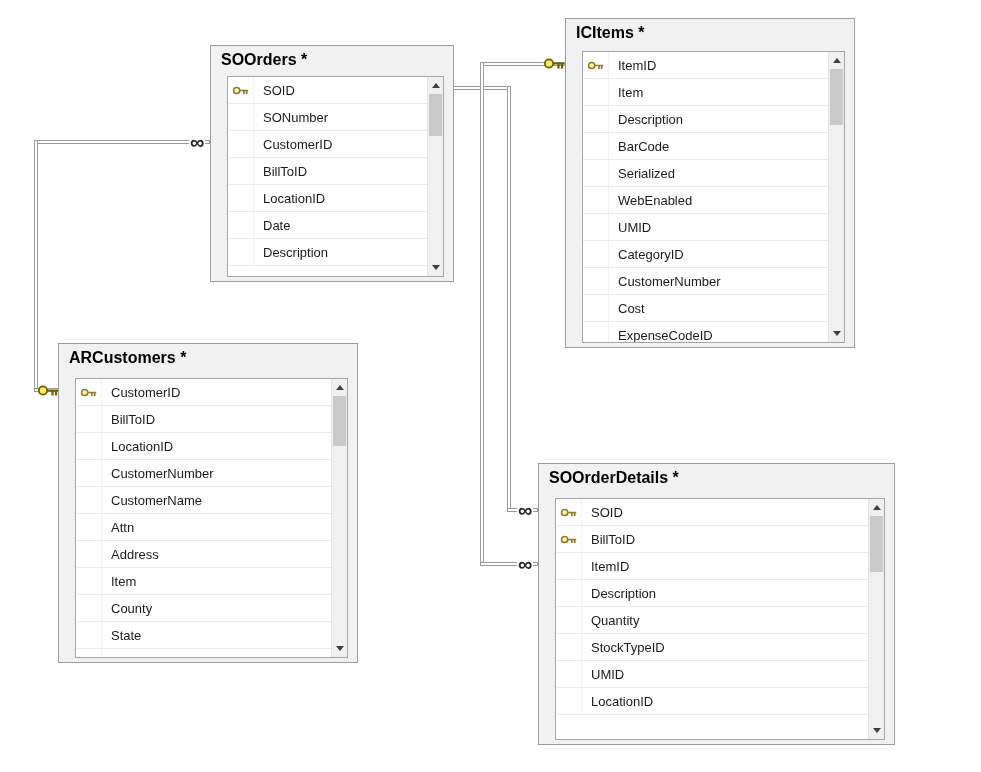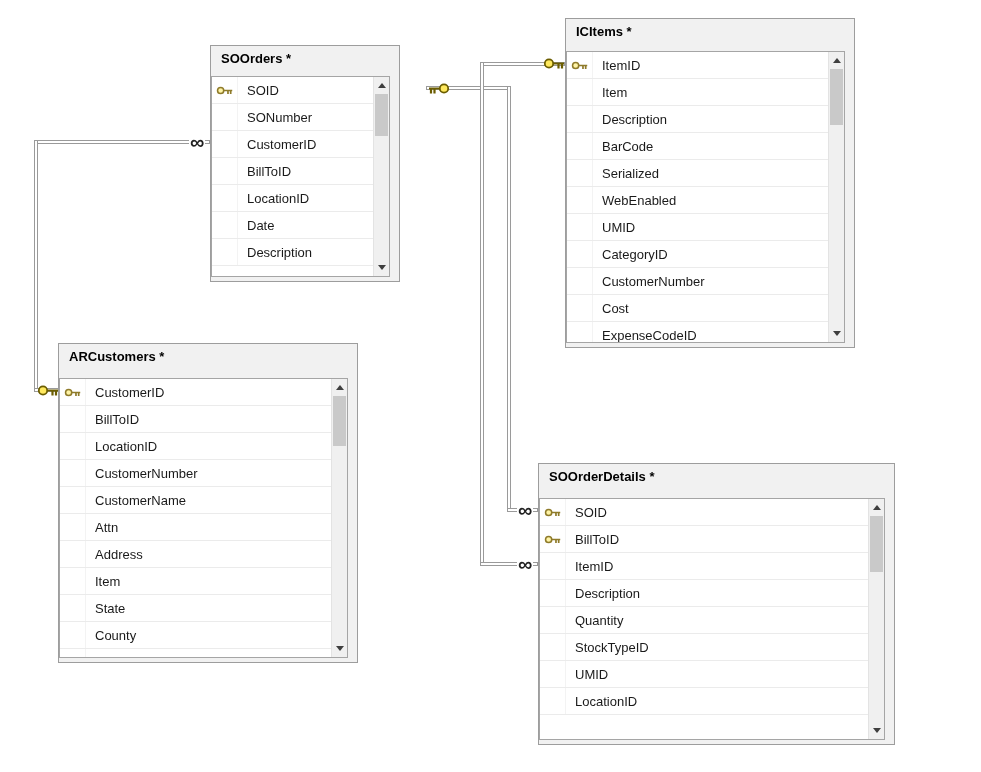--- a/index.html
+++ b/index.html
@@ -9,25 +9,25 @@
     font-family:"Liberation Sans","DejaVu Sans",sans-serif;
   }
 
   
   .tbl {
     position:absolute; box-sizing:border-box;
     background:#f1f1f1; border:1px solid #9d9d9d;
   }
   .tbl-title {
     position:absolute; left:10px; top:5px;
-    font-size:13px; font-weight:bold; color:#000;
+    font-size:16px; font-weight:bold; color:#000;
     white-space:nowrap;
   }
   .grid {
-    position:absolute; left:0; right:9px; bottom:4px;
+    position:absolute; left:16px; right:9px; bottom:4px;
     background:#ffffff; border:1px solid #a5a5a5;
     overflow:hidden; box-sizing:border-box;text-align:center;
   }
   .rows { position:absolute; left:0; top:0; right:16px; }
   .row {
     height:27px; display:flex; align-items:center;
     border-bottom:1px solid #ebebeb; box-sizing:border-box;
   }
   .keycell {
     flex:0 0 26px; height:100%;
@@ -91,21 +91,21 @@
     <div class="cline h" style="left:480px;top:62px;width:85px"></div>
     <div class="cline v" style="left:480px;top:62px;height:504px"></div>
     <div class="cline h" style="left:480px;top:562px;width:58px"></div>
     <svg class="epkey" style="left:543px;top:57px" width="22" height="13" viewBox="0 0 22 13">
       <circle cx="6" cy="6.5" r="4.2" fill="#ffe95e" stroke="#6b5d00" stroke-width="1.8"></circle>
       <path d="M10.2 6.5 H21 M15.5 6.5 V11.5 M19 6.5 V11.5" stroke="#6b5d00" stroke-width="2.2" fill="none"></path>
     </svg>
     <div class="inf" style="left:517px;top:555px">∞</div>
   </div>
 
-  <div class="tbl" style="left:210px;top:45px;width:190px;height:237px">
+  <div class="tbl" style="left:210px;top:45px;width:244px;height:237px">
     <div class="tbl-title">SOOrders *</div>
     <div class="grid" style="top:30px">
       <div class="rows">
         <div class="row">
           <span class="keycell">
             <svg width="17" height="11" viewBox="0 0 22 13">
               <circle cx="6" cy="6.5" r="4" fill="#fff4a6" stroke="#8f7b2a" stroke-width="2"></circle>
               <path d="M10 6.5 H21 M15.5 6.5 V11 M19 6.5 V11" stroke="#8f7b2a" stroke-width="2.2" fill="none"></path>
             </svg>
           </span>
@@ -250,25 +250,25 @@
         <div class="row">
             <span class="keycell"></span>
             <span class="collabel">Address</span>
           </div>
         <div class="row">
             <span class="keycell"></span>
             <span class="collabel">Item</span>
           </div>
         <div class="row">
             <span class="keycell"></span>
+            <span class="collabel">County</span>
+          </div>
+        <div class="row">
+            <span class="keycell"></span>
             <span class="collabel">State</span>
-          </div>
-        <div class="row">
-            <span class="keycell"></span>
-            <span class="collabel">County</span>
           </div>
         <div class="row">
             <span class="keycell"></span>
             <span class="collabel">Zip</span>
           </div>
       </div>
       <div class="sb">
         <div class="sb-btn sb-up">
             <span class="tri-up"></span>
           </div>

